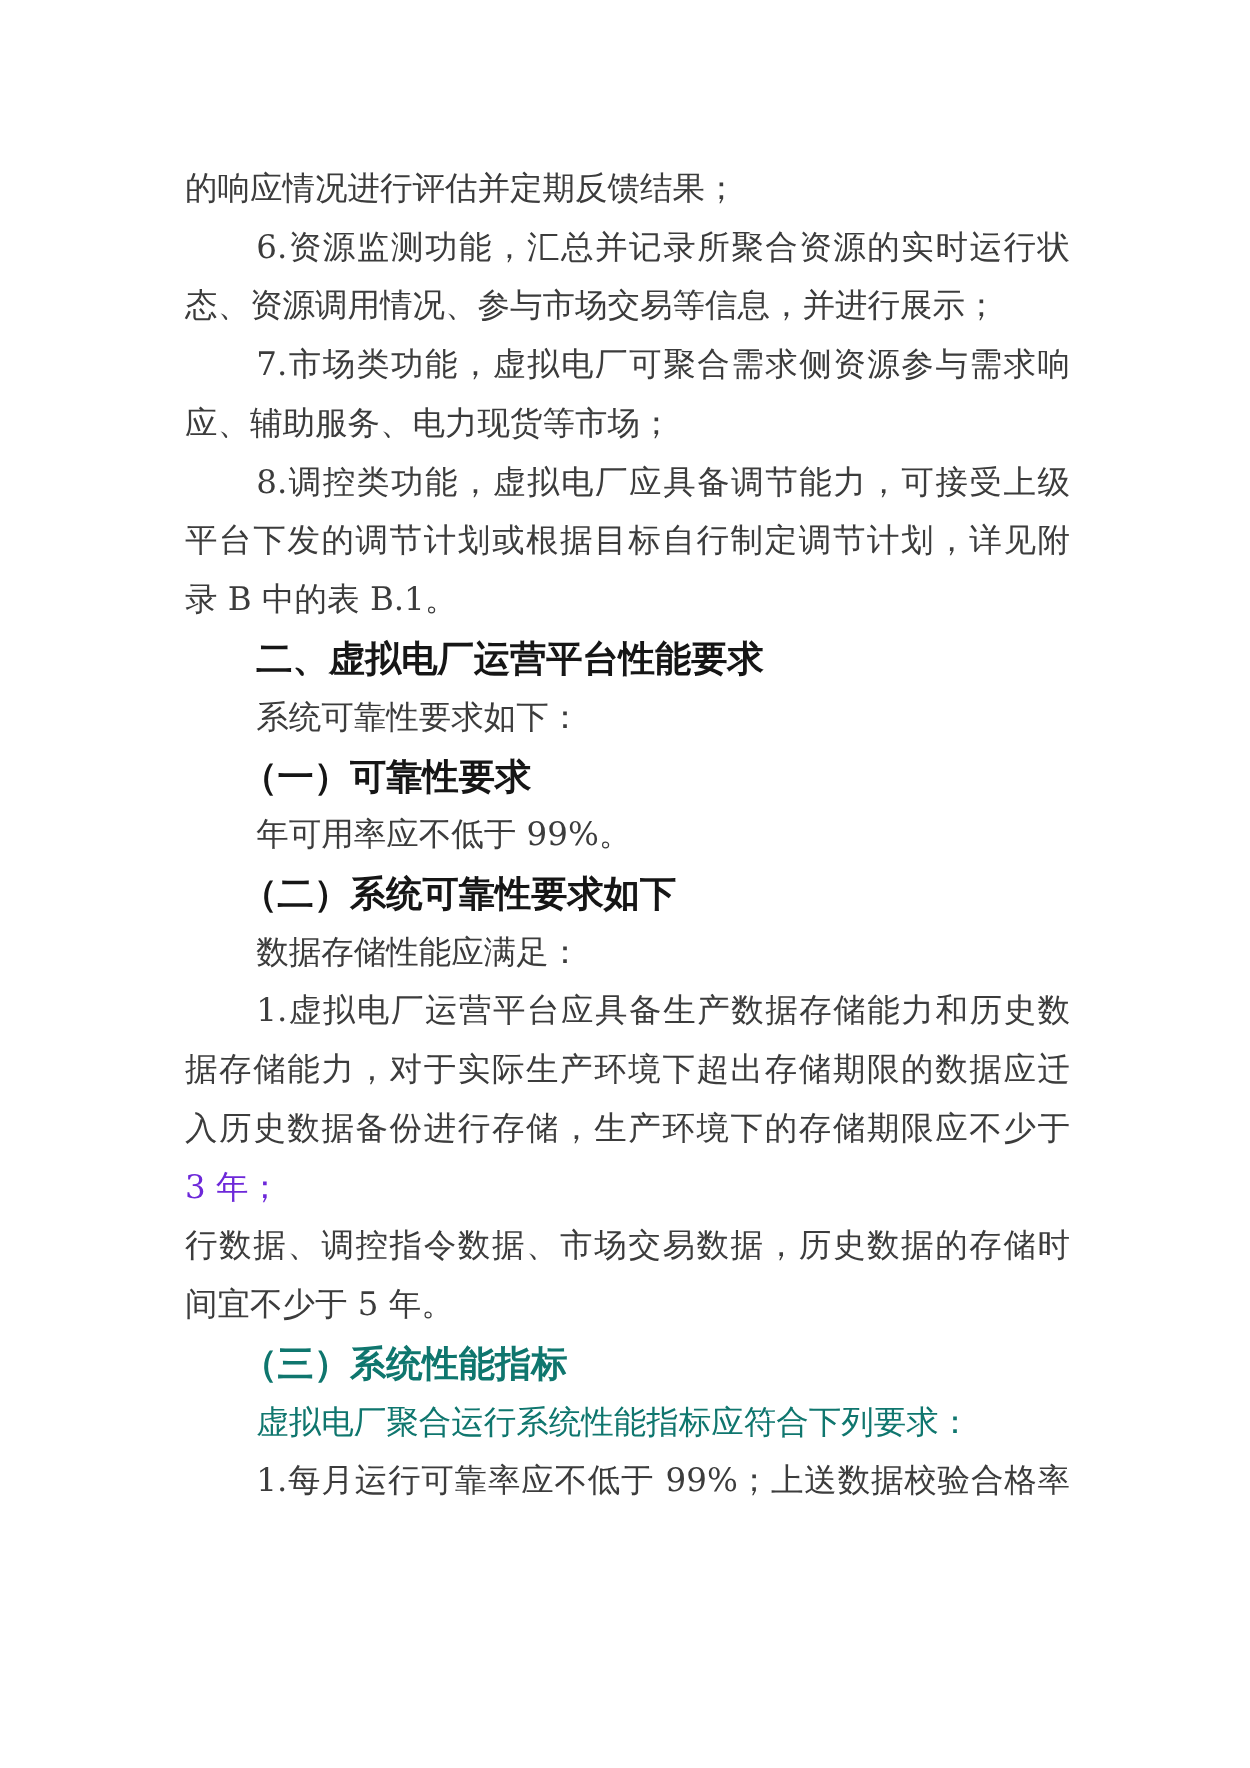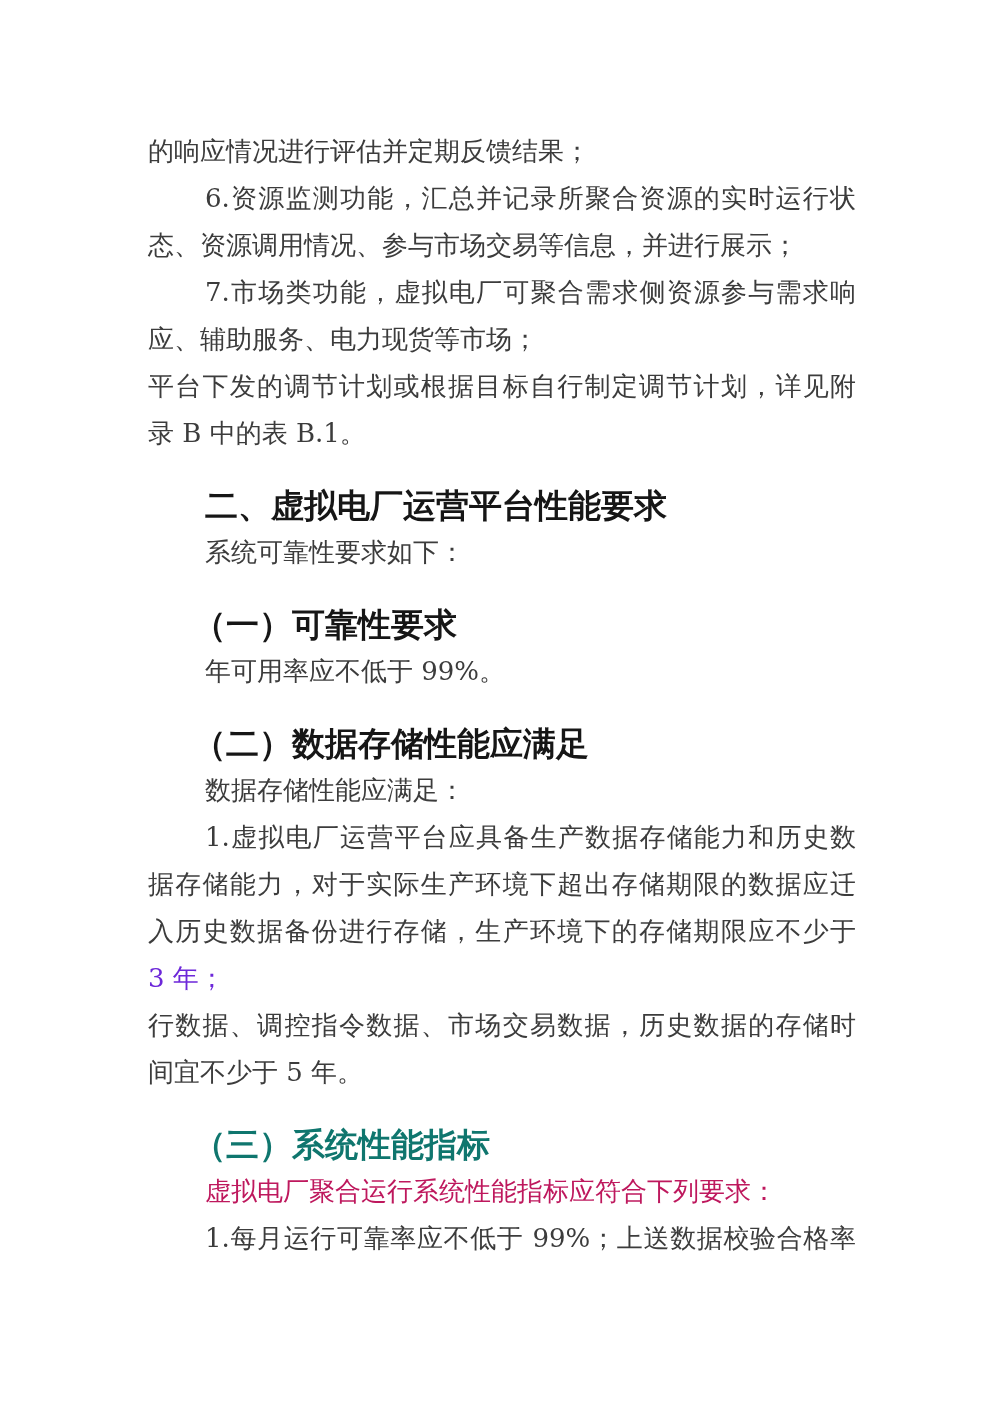--- a/index.html
+++ b/index.html
@@ -33,46 +33,46 @@
   .line.just {
     white-space: normal;
     text-align: justify;
     text-align-last: justify;
   }
   .line.ind1 { padding-left: 57px; }
   .line.ind2 { padding-left: 45px; }
   .line.heading {
     font-family: "DejaVu Sans", sans-serif;
     font-weight: 700;
-    font-size: 33px;
+    font-size: 29px;
     color: #161616;
-    margin-top: 25px;
   }
 </style>
 </head>
 <body>
 
 <div class="page" style="background: rgb(255, 255, 255); border-radius: 32px;">
   <div class="content">
       <div class="line" style="color: rgb(60, 60, 60);">的响应情况进行评估并定期反馈结果；</div>
       <div class="line ind1 just" style="color: rgb(60, 60, 60);">6.资源监测功能，汇总并记录所聚合资源的实时运行状</div>
       <div class="line" style="color: rgb(60, 60, 60);">态、资源调用情况、参与市场交易等信息，并进行展示；</div>
       <div class="line ind1 just" style="color: rgb(60, 60, 60);">7.市场类功能，虚拟电厂可聚合需求侧资源参与需求响</div>
       <div class="line" style="color: rgb(60, 60, 60);">应、辅助服务、电力现货等市场；</div>
+      <div class="line ind1 just" style="color: rgb(60, 60, 60);">8.调控类功能，虚拟电厂应具备调节能力，可接受上级</div>
       <div class="line just" style="color: rgb(60, 60, 60);">平台下发的调节计划或根据目标自行制定调节计划，详见附</div>
       <div class="line" style="color: rgb(60, 60, 60);">录 B 中的表 B.1。</div>
       <div class="line heading ind1" style="color: rgb(22, 22, 22);">二、虚拟电厂运营平台性能要求</div>
       <div class="line ind1" style="color: rgb(60, 60, 60);">系统可靠性要求如下：</div>
       <div class="line heading ind2" style="color: rgb(22, 22, 22);">（一）可靠性要求</div>
       <div class="line ind1" style="color: rgb(60, 60, 60);">年可用率应不低于 99%。</div>
-      <div class="line heading ind2" style="color: rgb(22, 22, 22);">（二）数据存储性能应满足</div>
+      <div class="line heading ind2" style="color: rgb(22, 22, 22);">（二）系统可靠性要求如下</div>
       <div class="line ind1" style="color: rgb(60, 60, 60);">数据存储性能应满足：</div>
       <div class="line ind1 just" style="color: rgb(60, 60, 60);">1.虚拟电厂运营平台应具备生产数据存储能力和历史数</div>
       <div class="line just" style="color: rgb(60, 60, 60);">据存储能力，对于实际生产环境下超出存储期限的数据应迁</div>
       <div class="line just" style="color: rgb(60, 60, 60);">入历史数据备份进行存储，生产环境下的存储期限应不少于</div>
       <div class="line" style="color: #6d28d9;">3 年；</div>
       <div class="line just" style="color: rgb(60, 60, 60);">行数据、调控指令数据、市场交易数据，历史数据的存储时</div>
       <div class="line" style="color: rgb(60, 60, 60);">间宜不少于 5 年。</div>
       <div class="line heading ind2" style="color: #0f766e;">（三）系统性能指标</div>
-      <div class="line ind1" style="color: #be185d;">虚拟电厂聚合运行系统性能指标应符合下列要求：</div>
+      <div class="line ind1" style="color: #0f766e;">虚拟电厂聚合运行系统性能指标应符合下列要求：</div>
       <div class="line ind1 just" style="color: rgb(60, 60, 60);">1.每月运行可靠率应不低于 99%；上送数据校验合格率</div>
     </div>
 </div>
 
 </body></html>

